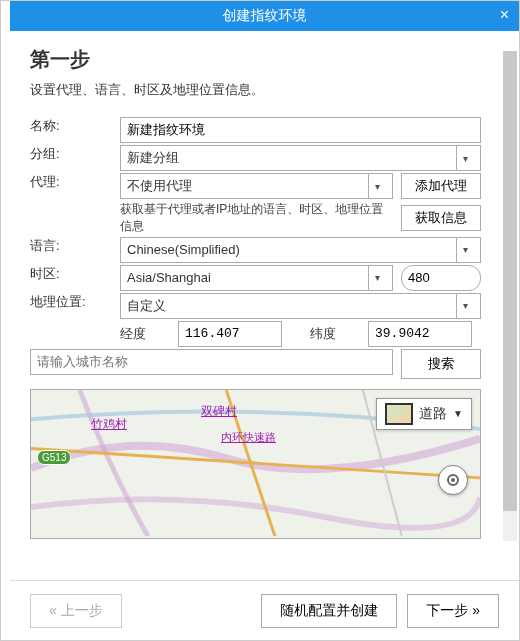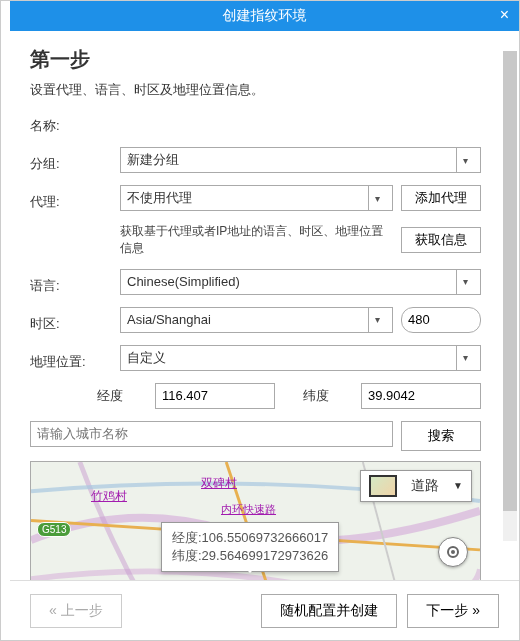--- a/index.html
+++ b/index.html
@@ -6,36 +6,36 @@
 body { font-family: "Microsoft YaHei", Arial, sans-serif; font-size: 13px; color: #333; background: #fff; width: 520px; height: 641px; overflow: hidden; }
 .modal { width: 520px; height: 641px; border: 1px solid #ccc; display: flex; flex-direction: column; padding-left: 9px; }
 .header { background: #1e90e8; color: #fff; height: 30px; display: flex; align-items: center; justify-content: center; position: relative; font-size: 14px; }
 .close { position: absolute; right: 10px; top: 5px; color: #fff; font-size: 16px; cursor: pointer; }
 .content { flex: 1; padding: 15px 20px 10px 20px; overflow-y: auto; position: relative; }
 .scrollbar { position: absolute; right: 2px; top: 20px; width: 14px; height: 490px; background: #f0f0f0; }
 .scrollbar-thumb { width: 100%; height: 460px; background: #c8c8c8; }
 h2 { font-size: 20px; font-weight: bold; margin-bottom: 8px; }
 .subtitle { font-size: 13px; margin-bottom: 18px; }
 .form-area { padding-right: 18px; }
-.row { display: flex; align-items: flex-end; margin-bottom: 12px; }
+.row { display: flex; align-items: flex-start; margin-bottom: 2px; }
 .label { width: 90px; font-size: 13px; }
 .field { flex: 1; display: flex; gap: 8px; align-items: center; }
 input[type=text], .combo { height: 26px; border: 1px solid #aaa; padding: 0 6px; font-size: 13px; background: #fff; }
 .combo { display: flex; align-items: center; justify-content: space-between; cursor: pointer; }
 .combo-arrow { width: 18px; text-align: center; border-left: 1px solid #aaa; height: 100%; display: flex; align-items: center; justify-content: center; font-size: 10px; color: #555; }
 .btn-side { width: 80px; height: 26px; border: 1px solid #aaa; background: #fff; font-size: 13px; cursor: pointer; }
 .hint { font-size: 12px; color: #444; line-height: 1.4; }
 .coord-label { width: 50px; text-align: left; }
-.coord-input { width: 120px; }
+.coord-input { width: 104px; font-family: Liberation Mono, monospace; }
 .search-row { display: flex; gap: 8px; margin-bottom: 10px; }
 .search-input { flex: 1; height: 30px; border: 1px solid #aaa; padding: 0 8px; font-size: 13px; color: #888; }
 .btn-search { width: 80px; height: 30px; border: 1px solid #aaa; background: #fff; cursor: pointer; }
 .map { position: relative; height: 150px; border: 1px solid #aaa; background: #eef3ec; overflow: hidden; }
 .map-bg { position: absolute; inset: 0; }
-.road-selector { position: absolute; top: 8px; right: 8px; background: #fff; border: 1px solid #999; padding: 4px 8px; display: flex; align-items: center; gap: 14px; font-size: 14px; box-shadow: 0 1px 3px rgba(0,0,0,0.2); }
+.road-selector { position: absolute; top: 8px; right: 8px; background: #fff; border: 1px solid #999; padding: 4px 8px; display: flex; align-items: center; gap: 6px; font-size: 14px; box-shadow: 0 1px 3px rgba(0,0,0,0.2); }
 .road-thumb { width: 28px; height: 22px; border: 2px solid #333; background: linear-gradient(135deg,#d4e8c4,#f0d4a8); }
 .tri { font-size: 10px; }
 .tooltip { position: absolute; top: 60px; left: 130px; background: #fff; border: 1px solid #999; padding: 6px 10px; font-size: 13px; color: #555; box-shadow: 0 2px 4px rgba(0,0,0,0.2); white-space: nowrap; }
 .tooltip::after { content:""; position:absolute; bottom:-8px; left:50%; margin-left:-6px; border:6px solid transparent; border-top-color:#fff; }
 .map-ctrl { position: absolute; right: 12px; width: 30px; height: 30px; border: 1px solid #888; border-radius: 50%; background: #fff; display: flex; align-items: center; justify-content: center; font-size: 18px; box-shadow: 0 1px 3px rgba(0,0,0,0.3); cursor: pointer; }
 .locate { top: 75px; }
 .footer { height: 60px; border-top: 1px solid #ddd; display: flex; align-items: center; padding: 0 20px; gap: 10px; }
 .btn-footer { height: 34px; border: 1px solid #aaa; background: #fff; cursor: pointer; font-size: 14px; padding: 0 18px; }
 .btn-prev { color: #aaa; border-color: #ccc; }
 .spacer { flex: 1; }
@@ -51,20 +51,23 @@
     <span class="close">×</span>
   </div>
 
   <div class="content">
     <h2>第一步</h2>
     <div class="subtitle">设置代理、语言、时区及地理位置信息。</div>
 
     <div class="form-area">
       <div class="row">
         <div class="label">名称:</div>
+        <div class="field">
+            <input type="text" style="flex: 1 1 0%;" value="新建指纹环境">
+          </div>
       </div>
 
       <div class="row">
         <div class="label">分组:</div>
         <div class="field">
           <div class="combo" style="flex:1">
             <span>新建分组</span>
             <span class="combo-arrow">▾</span>
           </div>
         </div>
@@ -151,24 +154,20 @@
         <span class="place" style="top:40px;left:190px;font-size:11px">内环快速路</span>
 
         <span class="hw-badge" style="top:60px;left:6px">G513</span>
 
         <div class="road-selector">
           <div class="road-thumb"></div>
           <span>道路</span>
           <span class="tri">▼</span>
         </div>
 
-        <div class="tooltip">
-          <div>经度:106.55069732666017</div>
-          <div>纬度:29.564699172973626</div>
-        </div>
 
         <div class="map-ctrl locate">
           <svg width="16" height="16" viewBox="0 0 16 16">
               <circle cx="8" cy="8" r="5" fill="none" stroke="#666" stroke-width="2"></circle>
               <circle cx="8" cy="8" r="2" fill="#666"></circle>
             </svg>
         </div>
 
       </div>
     </div>

